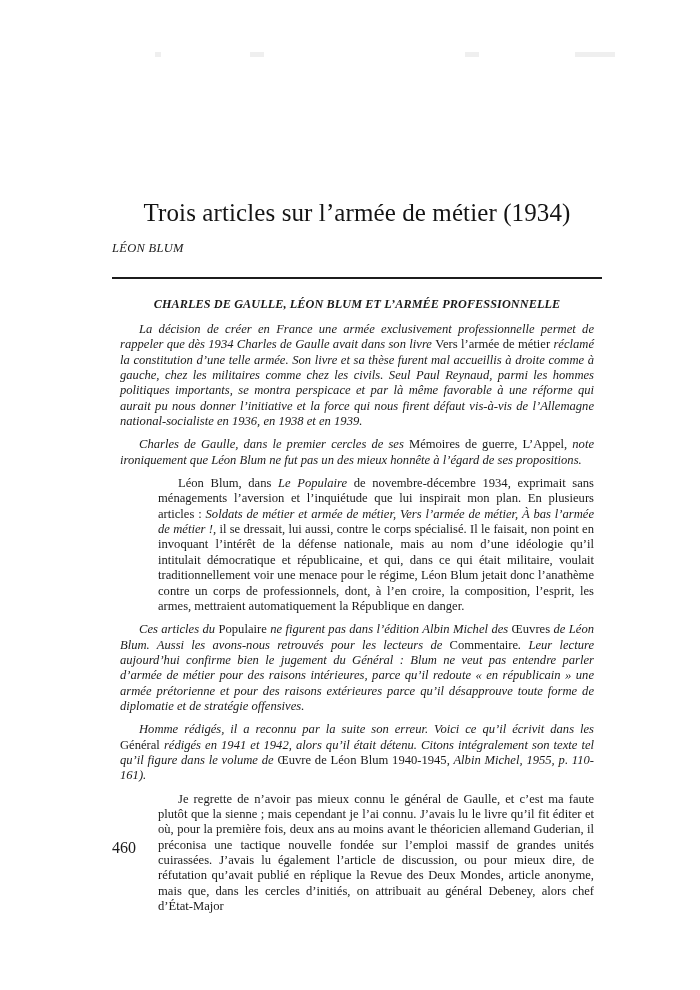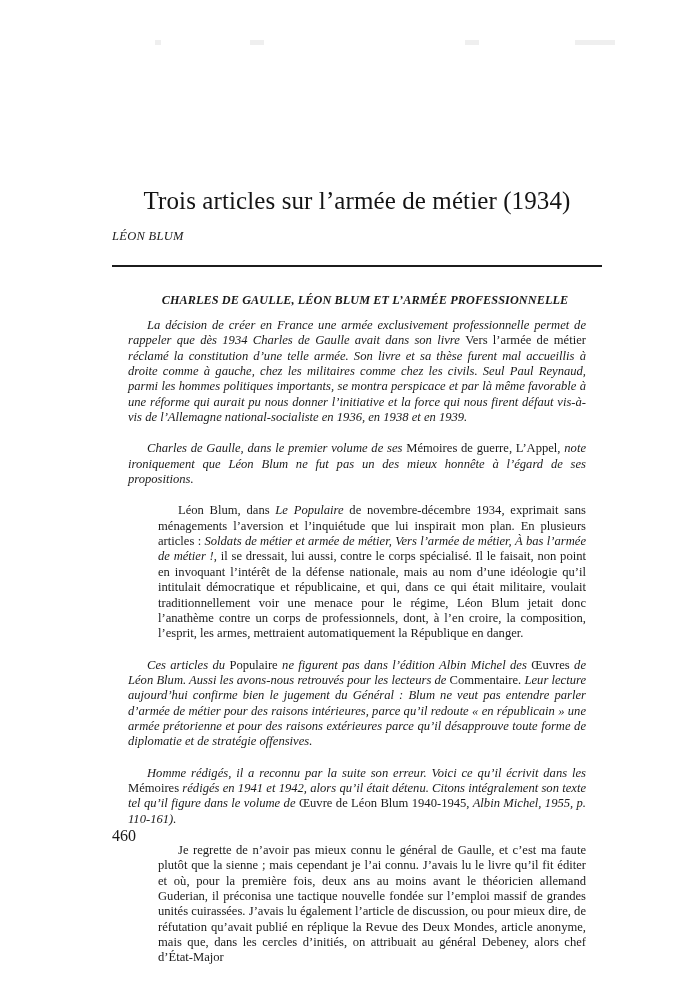--- a/index.html
+++ b/index.html
@@ -1,21 +1,21 @@
 <!DOCTYPE html>
 <html><head>
 <meta charset="utf-8">
 <style>
   html, body { margin: 0; padding: 0; background: #ffffff; }
   body {
     width: 700px; height: 990px; position: relative; overflow: hidden;
     font-family: "Liberation Serif", "DejaVu Serif", serif;
     color: #1a1a1a;
   }
-  .page { position: absolute; left: 0; top: 0; width: 700px; height: 886px; }
+  .page { position: absolute; left: 0; top: 12px; width: 700px; height: 886px; }
   .title {
     position: absolute; left: 112px; width: 490px; top: 186px;
     text-align: center; font-size: 25px; line-height: 30px; color: #141414;
     letter-spacing: 0.1px;
   }
   .author {
     position: absolute; left: 112px; width: 490px; top: 229px;
     text-align: left; font-size: 12.5px; font-style: italic; letter-spacing: 0.3px;
   }
   .rule {
@@ -24,21 +24,21 @@
   }
   .section-head {
     position: absolute; left: 112px; width: 490px; top: 285px;
     text-align: center; font-size: 12.2px; font-weight: bold; font-style: italic;
     letter-spacing: 0.1px;
   }
   .body {
     position: absolute; left: 112px; width: 490px; top: 302px;
     font-size: 12.6px; line-height: 15.35px; text-align: justify;
   }
-  .body p { margin: 16px; text-indent: 19px; hyphens: auto; }
+  .body p { margin: 8px; text-indent: 19px; hyphens: auto; }
   .body p.intro { font-style: italic; }
   .body p.intro .up { font-style: normal; }
   .body p.quote { margin-left: 46px; text-indent: 20px; font-style: normal; }
   .body p.quote .it { font-style: italic; }
   .body p.quote2 { margin-left: 46px; text-indent: 20px; margin-top: 7px; }
   .body p.quote2 .it { }
   .page-number {
     position: absolute; left: 112px; top: 827px; font-size: 16px;
   }
   .speck { position: absolute; top: 40px; height: 5px; background: #efefef; }
@@ -48,30 +48,30 @@
 
 <div class="page">
   <div class="speck" style="left:155px;width:6px;"></div>
   <div class="speck" style="left:250px;width:14px;"></div>
   <div class="speck" style="left:465px;width:14px;"></div>
   <div class="speck" style="left:575px;width:40px;"></div>
 
   <h1 class="title" style="margin:0;font-weight:normal;">Trois articles sur l’armée de métier (1934)</h1>
   <div class="author">LÉON BLUM</div>
   <div class="rule"></div>
-  <h2 class="section-head" style="margin:8px;">CHARLES DE GAULLE, LÉON BLUM ET L’ARMÉE PROFESSIONNELLE</h2>
+  <h2 class="section-head" style="margin:0;">CHARLES DE GAULLE, LÉON BLUM ET L’ARMÉE PROFESSIONNELLE</h2>
 
   <div class="body">
     <p class="intro"><span>La décision de créer en France une armée exclusivement professionnelle permet de rappeler que dès 1934 Charles de Gaulle avait dans son livre </span><span class="up">Vers l’armée de métier</span><span> réclamé la constitution d’une telle armée. Son livre et sa thèse furent mal accueillis à droite comme à gauche, chez les militaires comme chez les civils. Seul Paul Reynaud, parmi les hommes politiques importants, se montra perspicace et par là même favorable à une réforme qui aurait pu nous donner l’initiative et la force qui nous firent défaut vis-à-vis de l’Allemagne national-socialiste en 1936, en 1938 et en 1939.</span></p>
 
-    <p class="intro"><span>Charles de Gaulle, dans le premier volume de ses </span><span class="up">Mémoires de guerre, L’Appel,</span><span> note ironiquement que Léon Blum ne fut pas un des mieux honnête à l’égard de ses propositions.</span></p>
+    <p class="intro"><span>Charles de Gaulle, dans le premier cercles de ses </span><span class="up">Mémoires de guerre, L’Appel,</span><span> note ironiquement que Léon Blum ne fut pas un des mieux honnête à l’égard de ses propositions.</span></p>
 
     <p class="quote"><span>Léon Blum, dans </span><span class="it">Le Populaire</span><span> de novembre-décembre 1934, exprimait sans ménagements l’aversion et l’inquiétude que lui inspirait mon plan. En plusieurs articles : </span><span class="it">Soldats de métier et armée de métier, Vers l’armée de métier, À bas l’armée de métier !</span><span>, il se dressait, lui aussi, contre le corps spécialisé. Il le faisait, non point en invoquant l’intérêt de la défense nationale, mais au nom d’une idéologie qu’il intitulait démocratique et républicaine, et qui, dans ce qui était militaire, voulait traditionnellement voir une menace pour le régime, Léon Blum jetait donc l’anathème contre un corps de professionnels, dont, à l’en croire, la composition, l’esprit, les armes, mettraient automatiquement la République en danger.</span></p>
 
     <p class="intro"><span>Ces articles du </span><span class="up">Populaire</span><span> ne figurent pas dans l’édition Albin Michel des </span><span class="up">Œuvres</span><span> de Léon Blum. Aussi les avons-nous retrouvés pour les lecteurs de </span><span class="up">Commentaire</span><span>. Leur lecture aujourd’hui confirme bien le jugement du Général : Blum ne veut pas entendre parler d’armée de métier pour des raisons intérieures, parce qu’il redoute « en républicain » une armée prétorienne et pour des raisons extérieures parce qu’il désapprouve toute forme de diplomatie et de stratégie offensives.</span></p>
 
-    <p class="intro"><span>Homme rédigés, il a reconnu par la suite son erreur. Voici ce qu’il écrivit dans les </span><span class="up">Mémoires</span><span> rédigés en 1941 et 1942, alors qu’il était détenu. Citons intégralement son texte tel qu’il figure dans le volume de </span><span class="up">Œuvre de Léon Blum 1940-1945,</span><span> Albin Michel, 1955, p. 110-161).</span></p>
+    <p class="intro"><span>Homme rédigés, il a reconnu par la suite son erreur. Voici ce qu’il écrivit dans les </span><span class="up">Général</span><span> rédigés en 1941 et 1942, alors qu’il était détenu. Citons intégralement son texte tel qu’il figure dans le volume de </span><span class="up">Œuvre de Léon Blum 1940-1945,</span><span> Albin Michel, 1955, p. 110-161).</span></p>
 
     <p class="quote2"><span>Je regrette de n’avoir pas mieux connu le général de Gaulle, et c’est ma faute plutôt que la sienne ; mais cependant je l’ai connu. J’avais lu le livre qu’il fit éditer et où, pour la première fois, deux ans au moins avant le théoricien allemand Guderian, il préconisa une tactique nouvelle fondée sur l’emploi massif de grandes unités cuirassées. J’avais lu également l’article de discussion, ou pour mieux dire, de réfutation qu’avait publié en réplique la </span><span class="it">Revue des Deux Mondes</span><span>, article anonyme, mais que, dans les cercles d’initiés, on attribuait au général Debeney, alors chef d’État-Major</span></p>
   </div>
 
   <div class="page-number">460</div>
 </div>
 
 </body></html>

